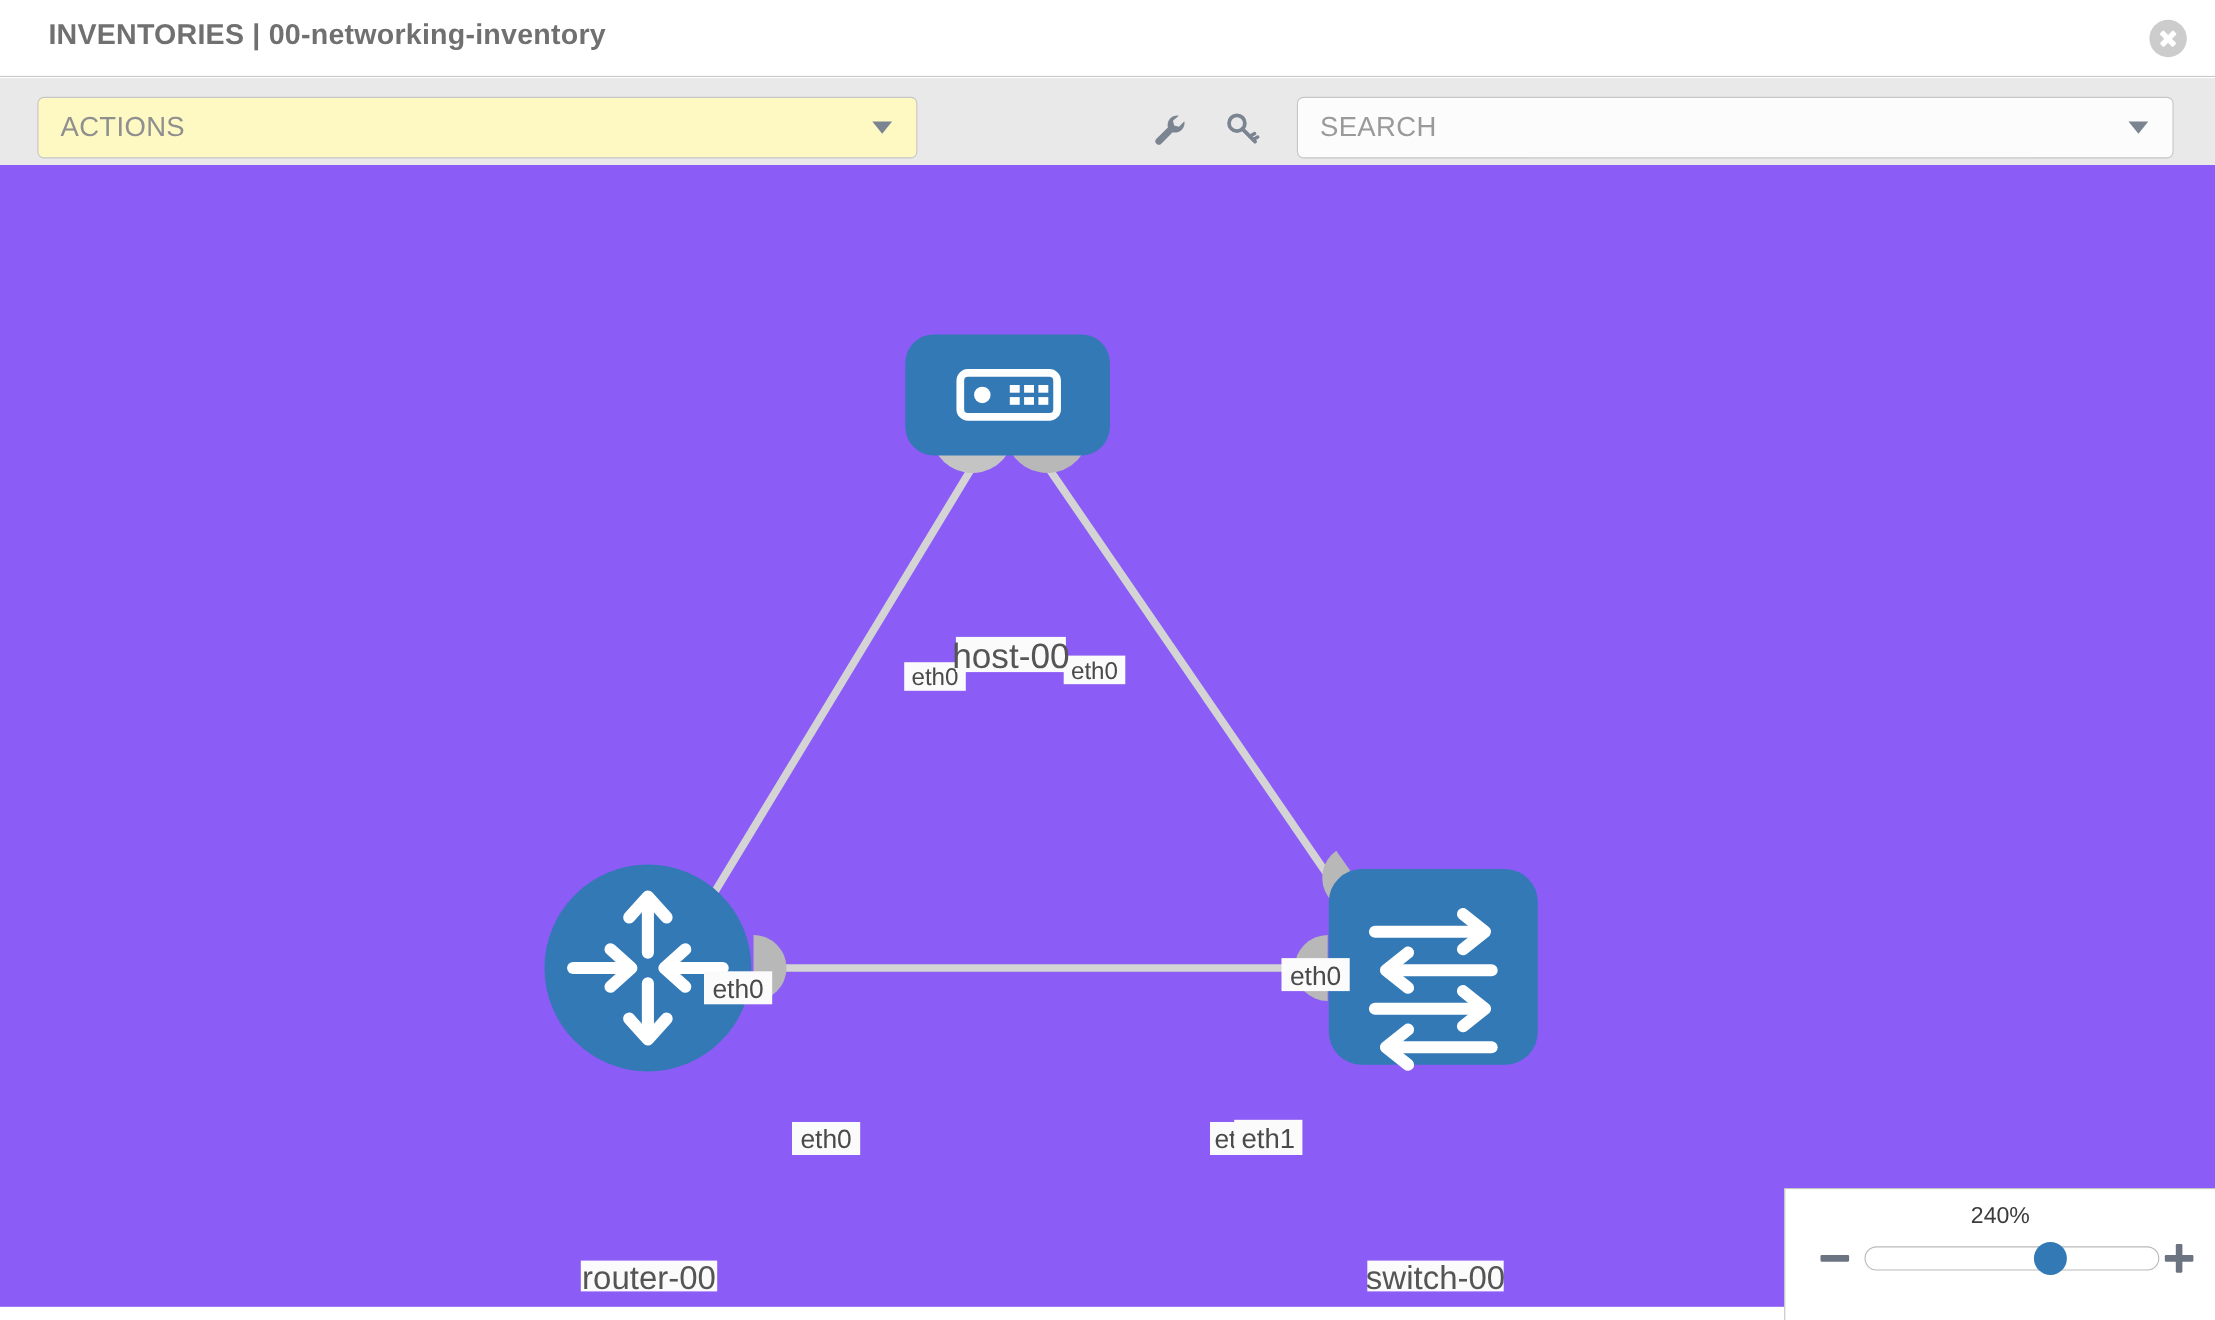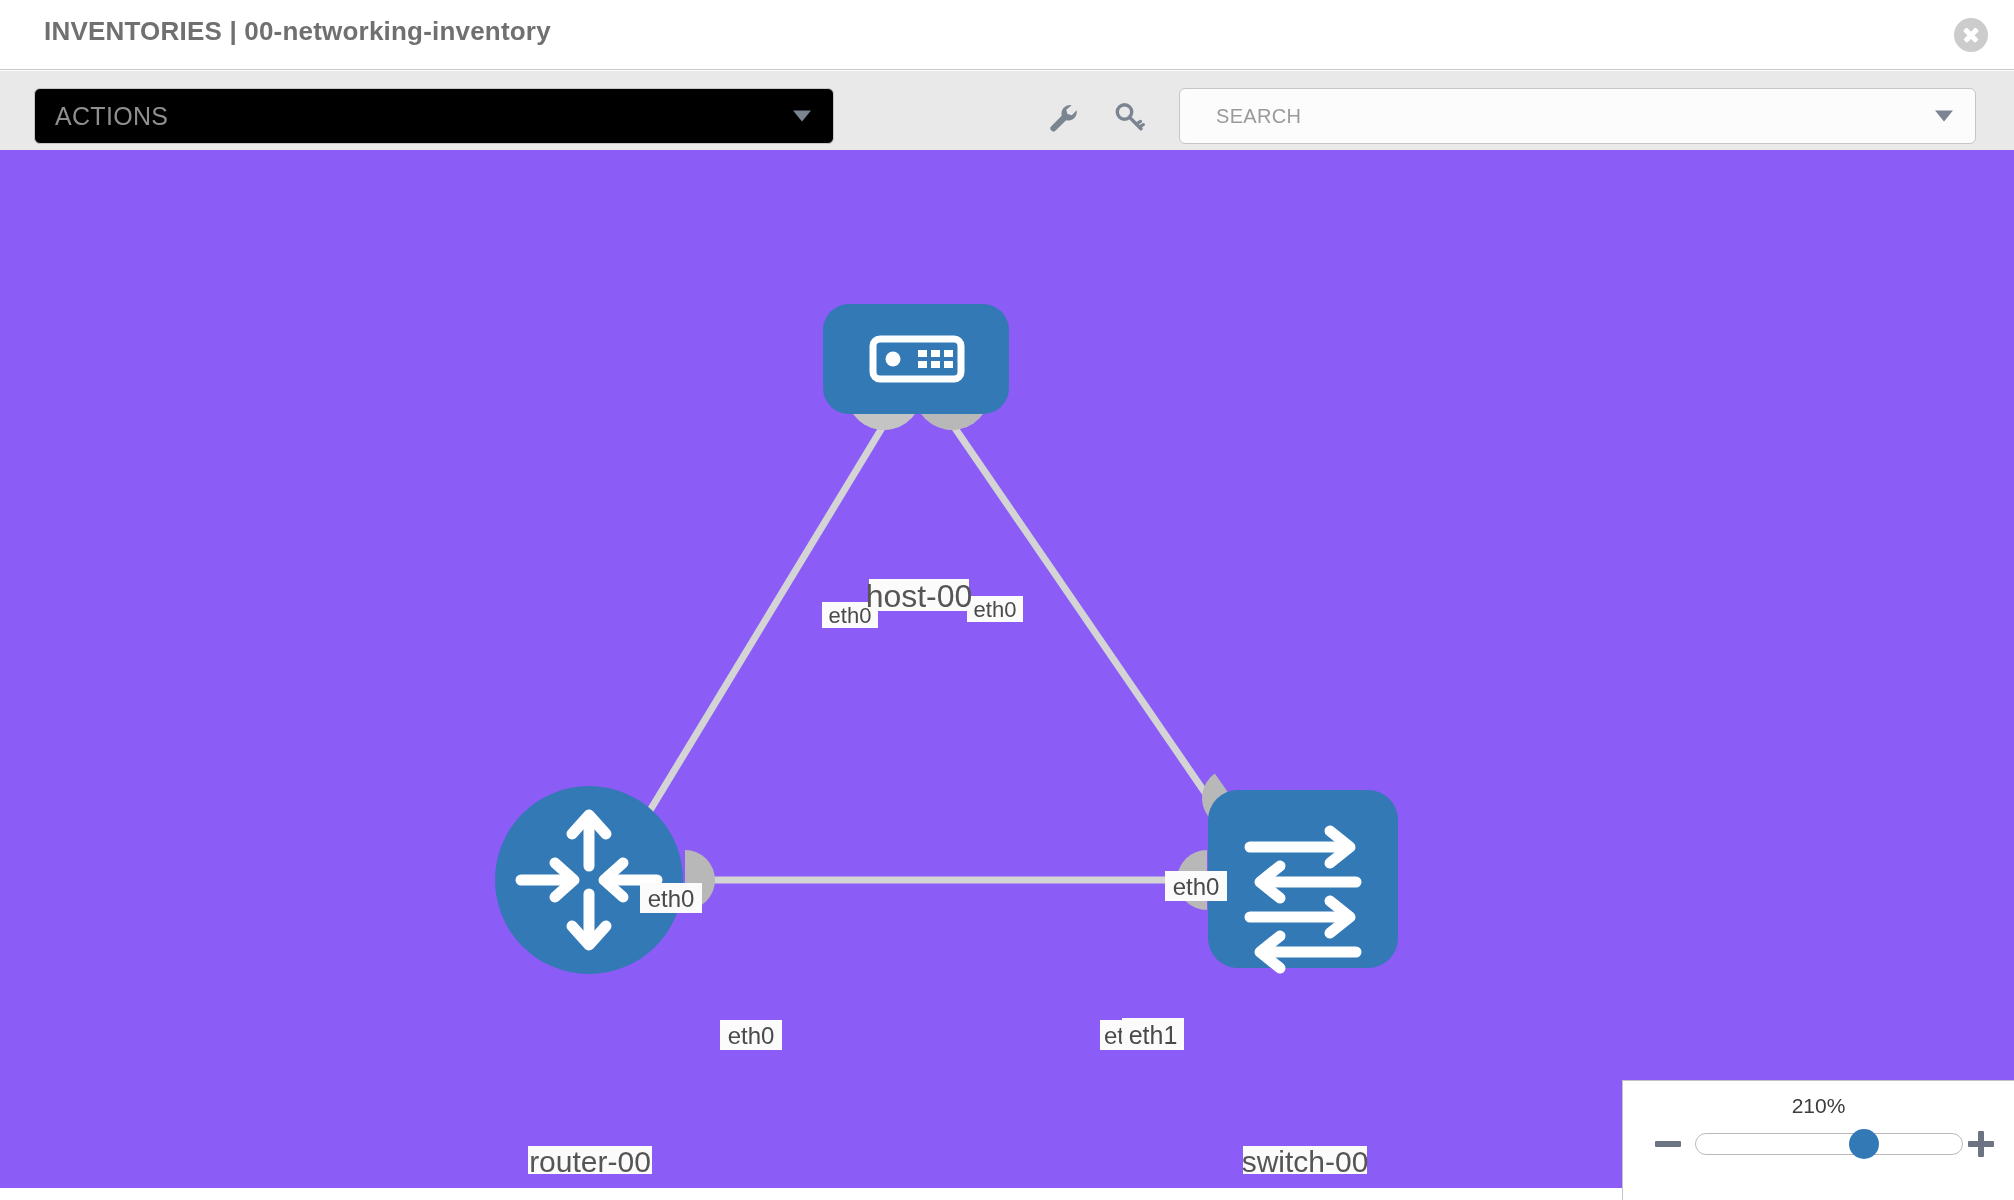--- a/index.html
+++ b/index.html
@@ -67,21 +67,21 @@
     width: 2014px;
     height: 90px;
     background: #e9e9e9;
     border-bottom: 1px solid #c0c0c0;
   }
 
   .actions-select {
     position: absolute;
     left: 34px; top: 17px;
     width: 800px; height: 56px;
-    background: #000000;
+    background: #fef9c3;
     border: 1px solid #c6c6c6;
     border-radius: 6px;
     cursor: pointer;
   }
   .actions-select .label {
     position: absolute;
     left: 20px; top: 50%;
     transform: translateY(-50%);
     font-size: 25px;
     color: #8f8f8f;
@@ -111,23 +111,23 @@
     position: absolute;
     left: 1179px; top: 17px;
     width: 797px; height: 56px;
     background: #fcfcfc;
     border: 1px solid #c6c6c6;
     border-radius: 6px;
     cursor: text;
   }
   .search-box .label {
     position: absolute;
-    left: 36px; top: 50%;
+    left: 20px; top: 50%;
     transform: translateY(-50%);
-    font-size: 20px;
+    font-size: 25px;
     color: #9a9a9a;
     letter-spacing: 0.3px;
   }
 
   
   .canvas {
     position: absolute;
     top: 150px; left: 0;
     width: 2014px;
     height: 1038px;
@@ -340,21 +340,21 @@
         <text x="590" y="1022" text-anchor="middle" font-family="Liberation Sans, sans-serif" font-size="30" fill="#555555">router-00</text>
 
         <rect x="1243" y="996" width="124" height="28" fill="#fbfbfb"></rect>
         <text x="1305" y="1022" text-anchor="middle" font-family="Liberation Sans, sans-serif" font-size="30" fill="#555555">switch-00</text>
       </g>
 
     </svg>
   </div>
 
   <div class="zoom-panel">
-    <div class="zoom-level">210%</div>
+    <div class="zoom-level">240%</div>
 
     <div class="zoom-minus">
       <span class="bar"></span>
     </div>
 
     <div class="zoom-slider">
       <div class="zoom-thumb" id="zoom-thumb" style="left: 63.1579%;"></div>
     </div>
 
     <div class="zoom-plus">

